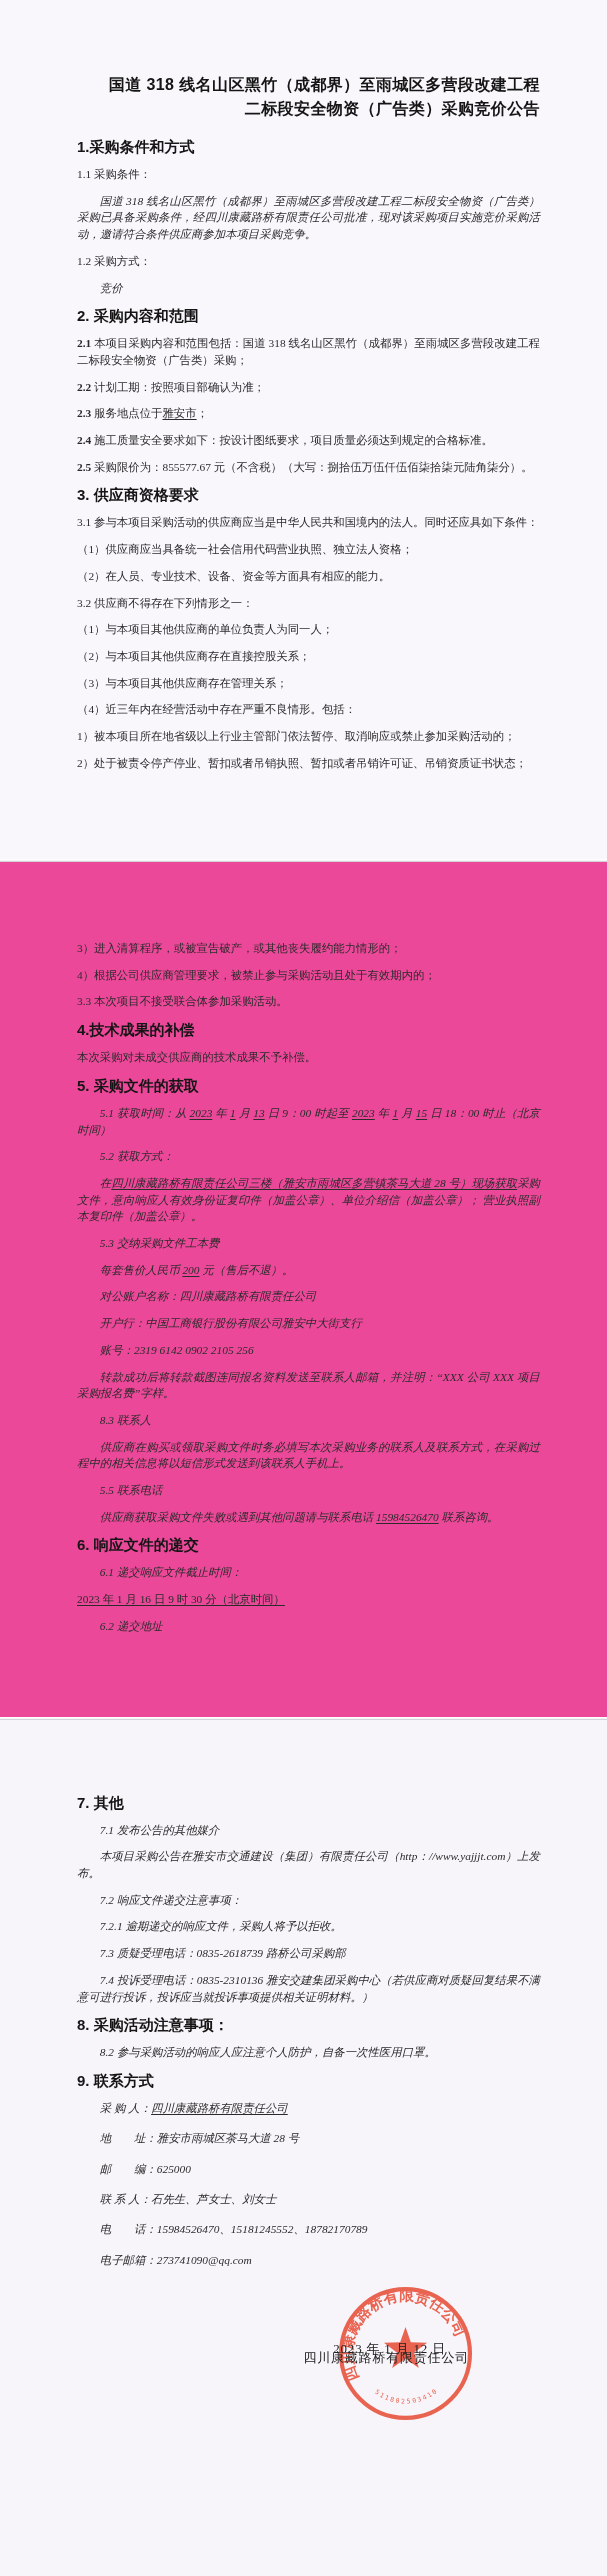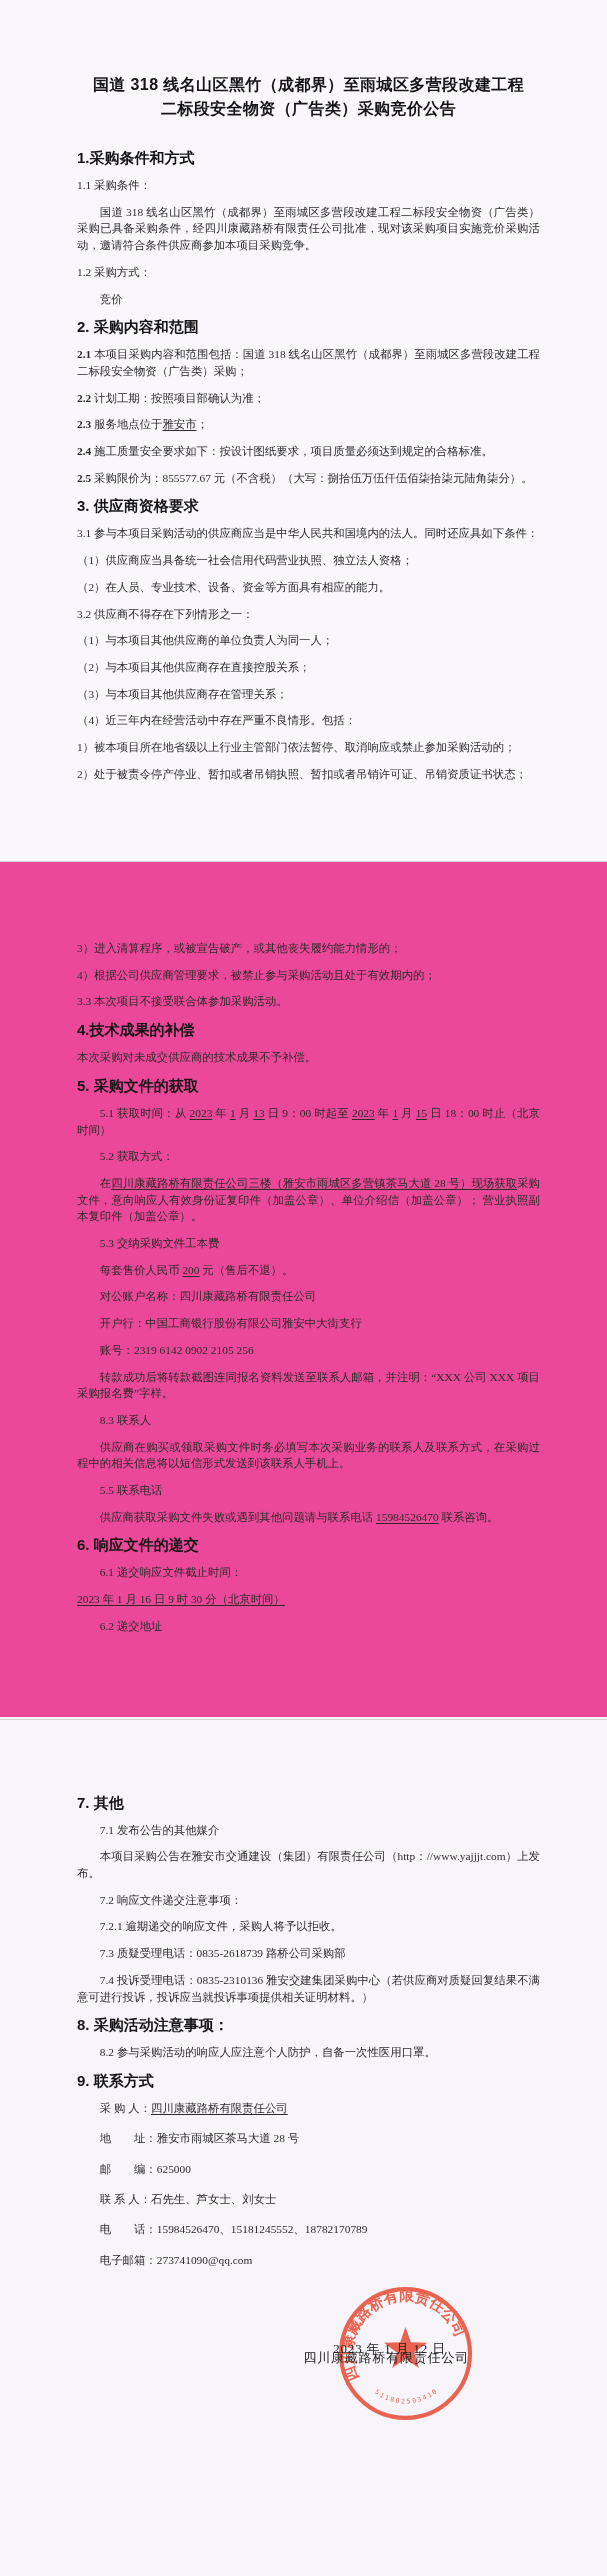--- a/index.html
+++ b/index.html
@@ -35,42 +35,42 @@
   .page-2 .page-content { padding-top: 78px; }
   .page-3 .page-content { padding-top: 68px; }
 
   .block { text-align: justify; }
   .para {
     font-size: 11.4px;
     line-height: 16.7px;
     margin: 0 0 10px 0;
     word-break: break-all;
   }
-  .para.indent { text-indent: 2em; }
+  .para.indent { text-indent: 2em; font-style: italic; }
   .para.gap { margin-bottom: 13.7px; }
   .heading {
     font-family: "Liberation Sans", "DejaVu Sans", sans-serif;
     font-size: 15px;
     line-height: 20px;
     font-weight: bold;
     color: #151515;
     margin: 4.6px 0 9px 0;
     text-align: left;
   }
   .title {
     font-family: "Liberation Sans", "DejaVu Sans", sans-serif;
     font-size: 16px;
     line-height: 23.5px;
     font-weight: bold;
     color: #151515;
-    text-align: center;
+    text-align: right;
     margin: 0;
     letter-spacing: 0.4px;
   }
-  .title.last { margin-bottom: 28px; }
+  .title.last { margin-bottom: 17px; }
   .u { text-decoration: underline; text-underline-offset: 2.3px; }
   .bold { font-weight: bold; }
 
   
   .signature { position: absolute; left: 0; top: 0; width: 100%; height: 100%; pointer-events: none; }
   .stamp {
     position: absolute;
     left: 335px;
     top: 563px;
     width: 141px;

